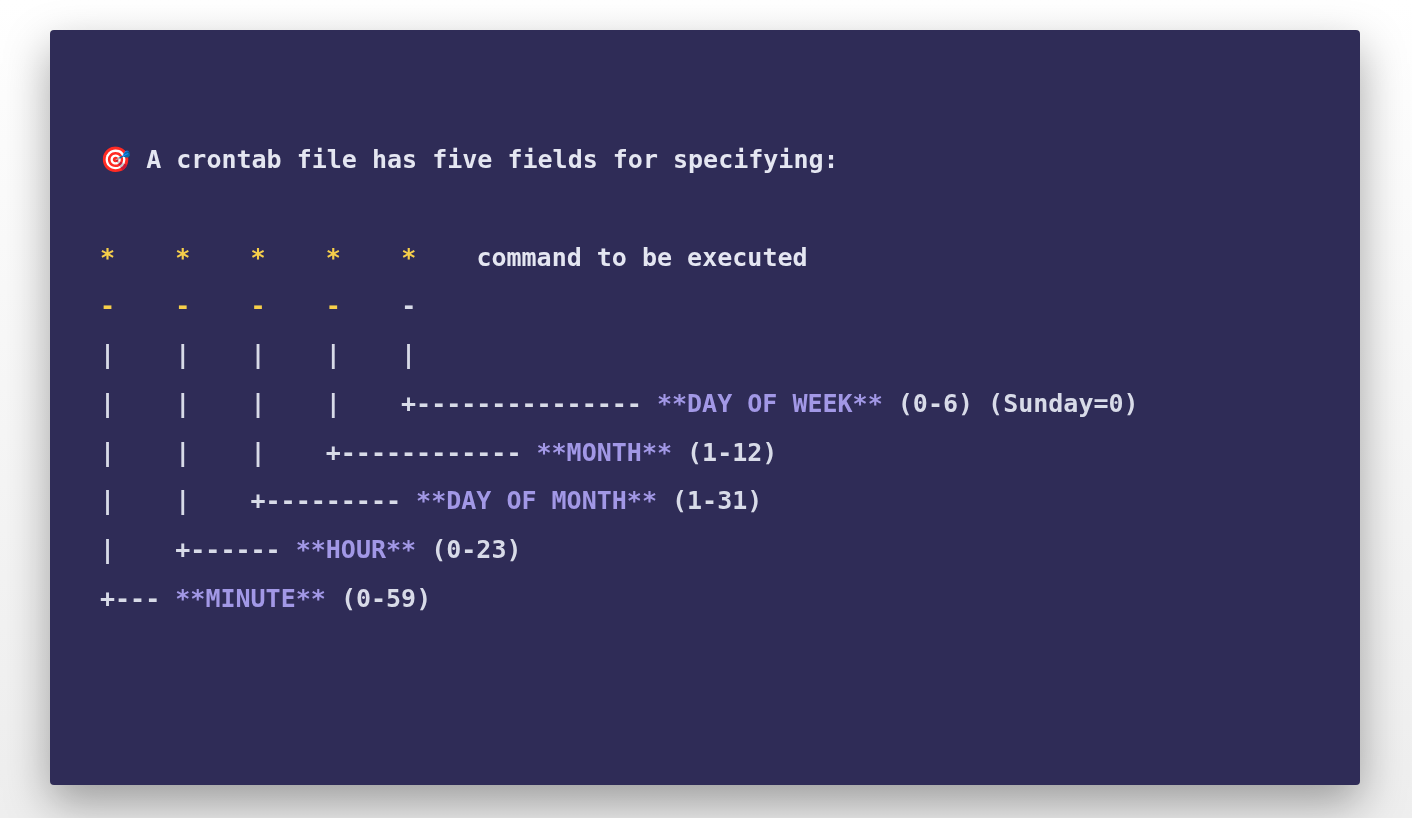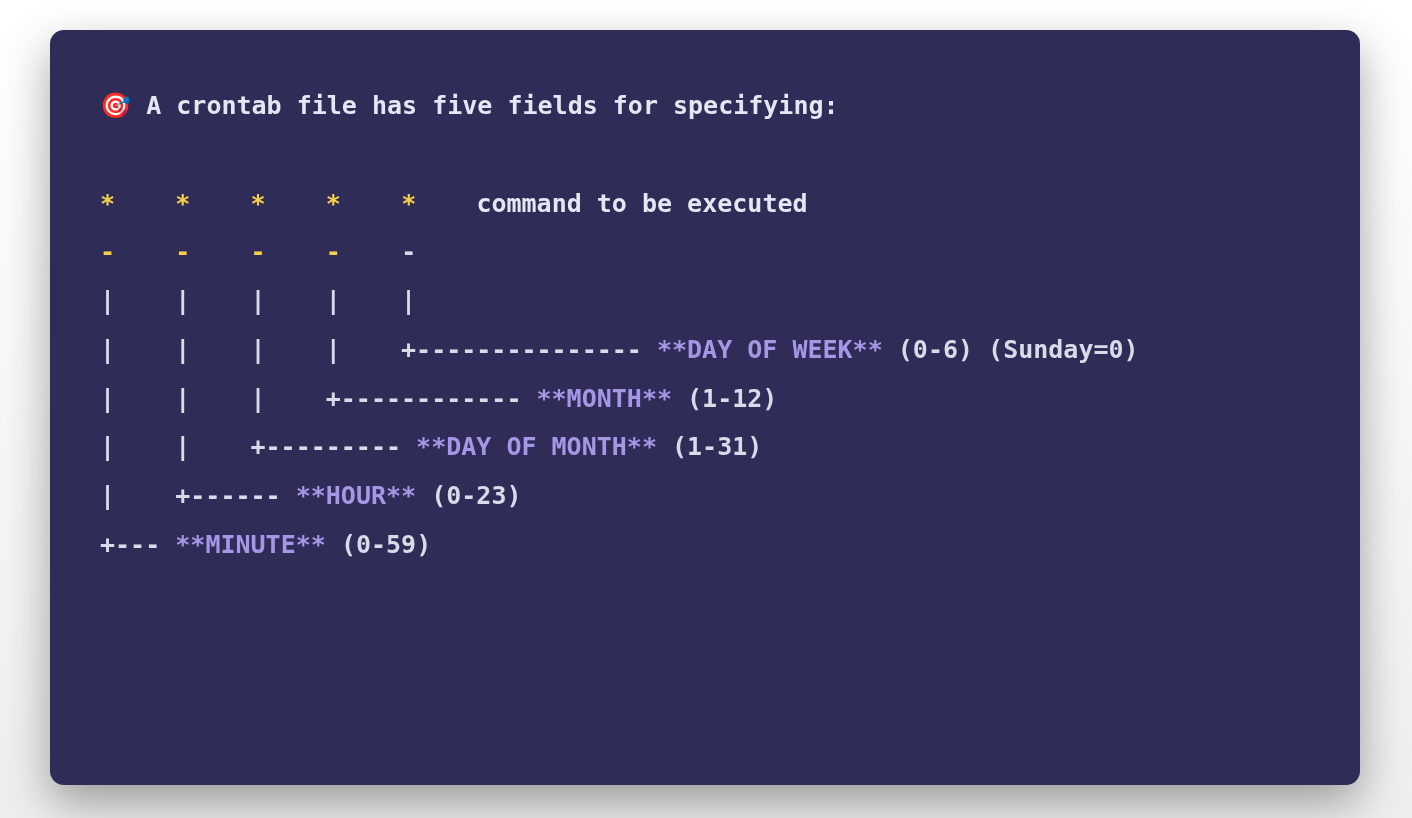--- a/index.html
+++ b/index.html
@@ -16,23 +16,23 @@
     position: relative;
     background: linear-gradient(to bottom, #ffffff 0%, #eeeeee 100%);
   }
   .card {
     position: absolute;
     left: 50px;
     top: 30px;
     width: 1310px;
     height: 755px;
     background: #2f2c57;
-    border-radius: 14px;
+    border-radius: 4px;
     box-shadow: 0 18px 45px rgba(0,0,0,0.35);
-    padding: 52px 50px 40px 50px;
+    padding: 106px 50px 40px 50px;
     box-sizing: border-box;
   }
   pre.code {
     margin: 0;
     white-space: pre;
     font-size: 25px;
     line-height: 1.95;
     color: #d8dbe8;
     font-weight: 600;
     letter-spacing: 0;

